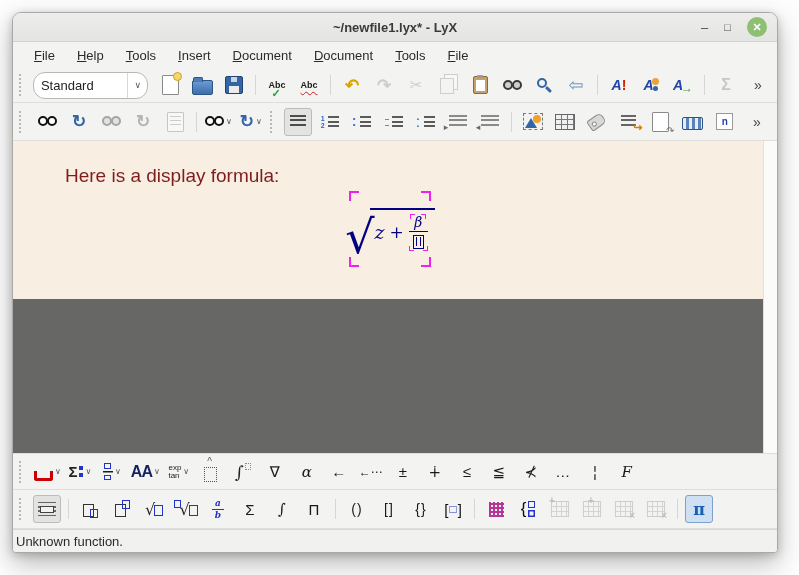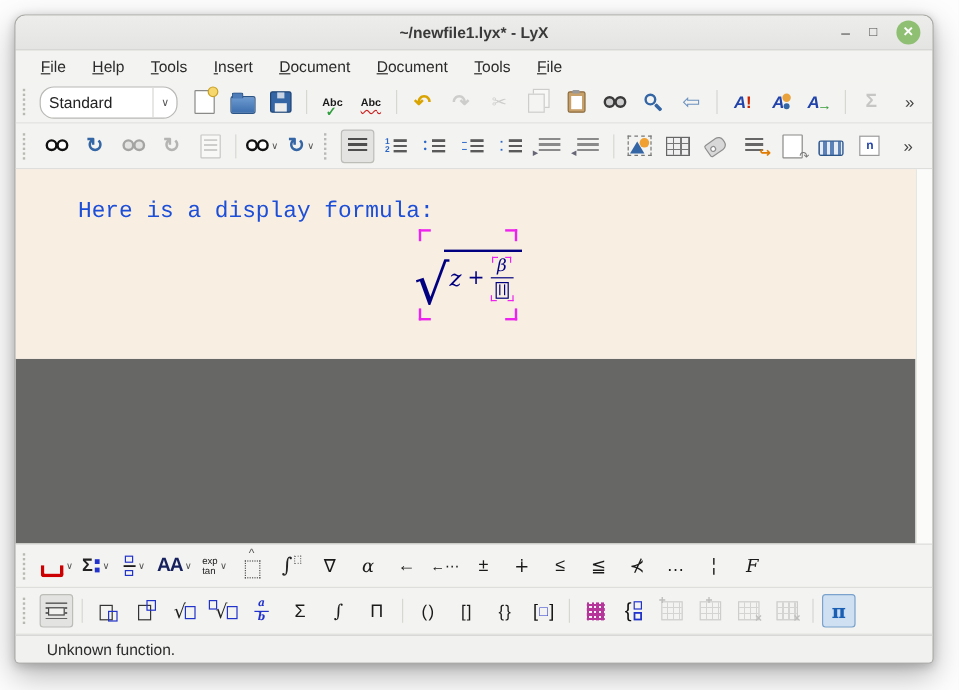--- a/index.html
+++ b/index.html
@@ -171,21 +171,21 @@
   .i-grid.addcol::after{content:"+";position:absolute;left:4px;top:-7px;font-size:10px;font-weight:bold;color:#777;}
   .i-grid.delrow::after{content:"×";position:absolute;right:-3px;bottom:-5px;font-size:10px;font-weight:bold;color:#777;}
   .i-grid.delcol::after{content:"×";position:absolute;right:-3px;bottom:-5px;font-size:10px;font-weight:bold;color:#777;}
   .i-pi{font-size:16px;font-weight:bold;color:#1a5fb4;text-shadow:0 0 1px #9ec3e8;font-family:"DejaVu Serif",serif;}
   
   .workarea{flex:1 1 auto;display:flex;min-height:0;}
   .canvas{flex:1 1 auto;display:flex;flex-direction:column;min-width:0;}
   .doc-top{height:158px;flex:0 0 158px;background:#f8eee1;position:relative;}
   .doc-void{flex:1 1 auto;background:#676765;}
   .vscroll{flex:0 0 13px;background:#fbfbfa;border-left:1px solid #e0e0de;}
-  .doc-line{position:absolute;left:52px;top:24px;font-family:Liberation Mono, monospace;font-size:19px;color:#1d4ed8;text-align:right;}
+  .doc-line{position:absolute;left:52px;top:24px;font-family:Liberation Sans, sans-serif;font-size:19px;color:#7f1d1d;text-align:right;}
   
   .math-inset{position:absolute;left:336px;top:50px;width:82px;height:76px;display:flex;align-items:center;
     justify-content:center;}
   .ck{position:absolute;width:8px;height:8px;border:0 solid #ee22ee;}
   .ck.tl{left:0;top:0;border-top-width:2px;border-left-width:2px;}
   .ck.tr{right:0;top:0;border-top-width:2px;border-right-width:2px;}
   .ck.bl{left:0;bottom:0;border-bottom-width:2px;border-left-width:2px;}
   .ck.br{right:0;bottom:0;border-bottom-width:2px;border-right-width:2px;}
   .sqrt{display:flex;color:#000080;font-family:"DejaVu Serif",serif;}
   .sqrt-sym{font-size:46px;line-height:36px;align-self:flex-end;margin:0 -5px -4px 0;font-weight:normal;}
@@ -198,21 +198,21 @@
   .frac-num::after{content:"";position:absolute;right:0;top:0;width:4px;height:4px;border-top:1.5px solid #ee22ee;border-right:1.5px solid #ee22ee;}
   .frac-line{width:100%;border-top:1.7px solid #000080;}
   .frac-den{padding:3px 4px 2px;position:relative;}
   .frac-den::before{content:"";position:absolute;left:0;bottom:0;width:4px;height:4px;border-bottom:1.5px solid #ee22ee;border-left:1.5px solid #ee22ee;}
   .frac-den::after{content:"";position:absolute;right:0;bottom:0;width:4px;height:4px;border-bottom:1.5px solid #ee22ee;border-right:1.5px solid #ee22ee;}
   .mbox{display:block;width:9px;height:12px;border:1.3px solid #000080;position:relative;}
   .mbox::before{content:"";position:absolute;top:1.5px;bottom:1.5px;left:2px;right:2px;
     border-left:1.3px solid #000080;border-right:1.3px solid #000080;}
   
   .statusbar{height:22px;flex:0 0 22px;background:#f1f1ef;border-top:1px solid #d8d8d6;display:flex;
-    align-items:center;padding-left:26px;font-size:13px;color:#2b2b2b;}
+    align-items:center;padding-left:3px;font-size:13px;color:#2b2b2b;}
 </style>
 </head>
 <body>
 
 <div class="stage">
   <div class="window">
 
     <div class="titlebar">
       <div class="title">~/newfile1.lyx* - LyX</div>
       <div class="win-controls">

